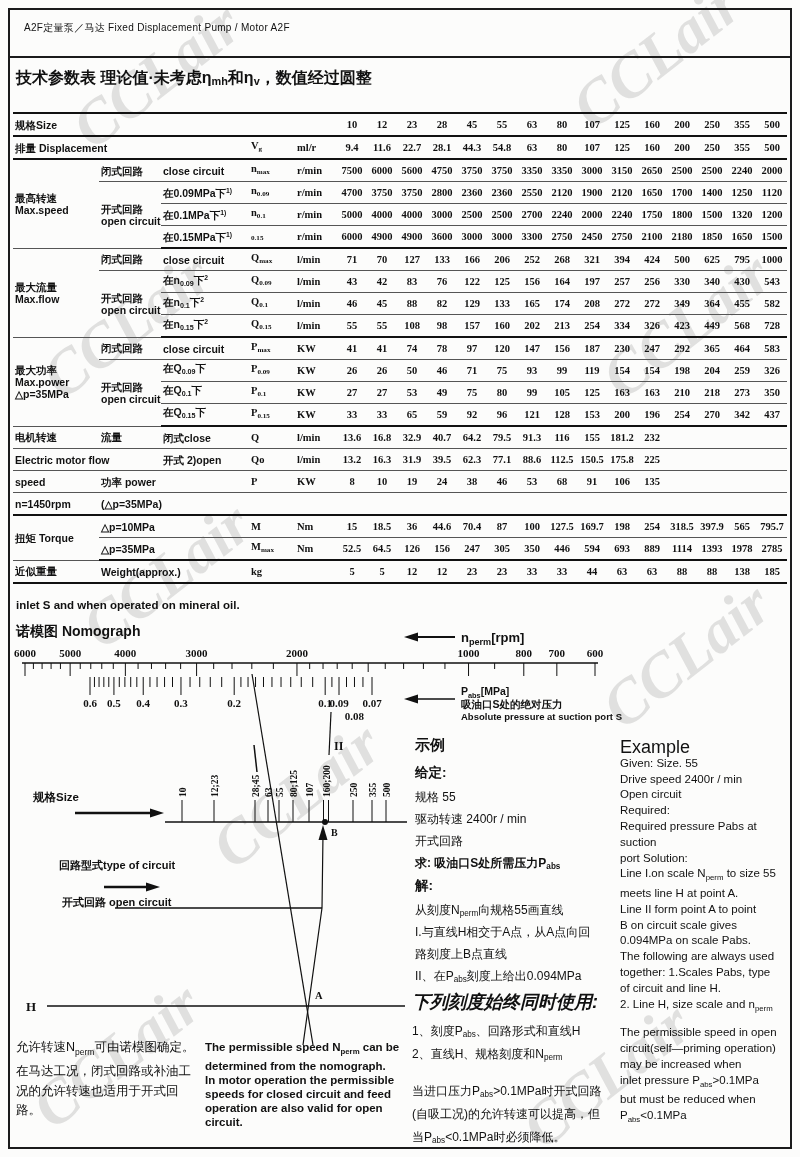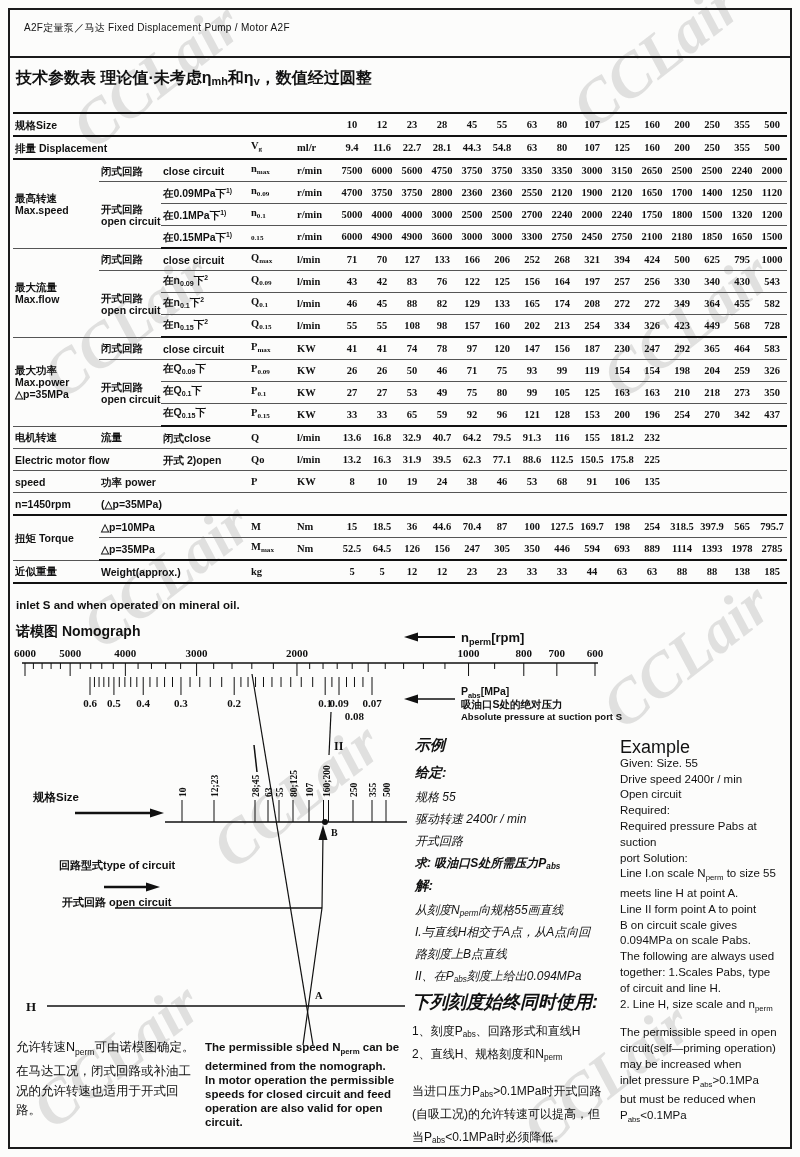--- a/index.html
+++ b/index.html
@@ -22,21 +22,21 @@
   td.c-lab{font-size:11px;}
   td.c-sym,td.c-unit,td.v{font-family:"Liberation Serif",serif;font-size:11px;}
   td.v{text-align:center;padding:0 1px;}
   sub{font-size:68%;vertical-align:-18%;}
   sup{font-size:65%;vertical-align:35%;}
   .fn{position:absolute;left:16px;font-weight:700;}
   .fn1{top:562px;font-size:12px;}
   .fn2{top:583px;font-size:11.5px;}
   .fn3{top:599px;font-size:11.5px;}
   svg.nomo{position:absolute;left:0;top:612px;}
-  .xcol{position:absolute;left:415px;top:736px;width:200px;font-style:italic;}
+  .xcol{position:absolute;left:415px;top:736px;width:200px;}
   .xline{font-size:12px;font-weight:500;margin-bottom:5px;}
   .xt{font-size:15px;font-weight:700;margin-bottom:9px;}
   .xh{font-size:13.5px;font-weight:700;margin:5px 0 7px 0;}
   .xb{font-weight:700;}
   .usage{position:absolute;left:412px;top:990px;width:205px;}
   .usage-h{font-size:18px;font-weight:700;margin-bottom:9px;font-style:italic;}
   .usage .xline{margin-bottom:6px;}
   .usage .gap{height:14px;}
   .encol{position:absolute;left:620px;top:740px;width:172px;}
   .enline{font-size:11.5px;line-height:15.8px;font-weight:500;}

